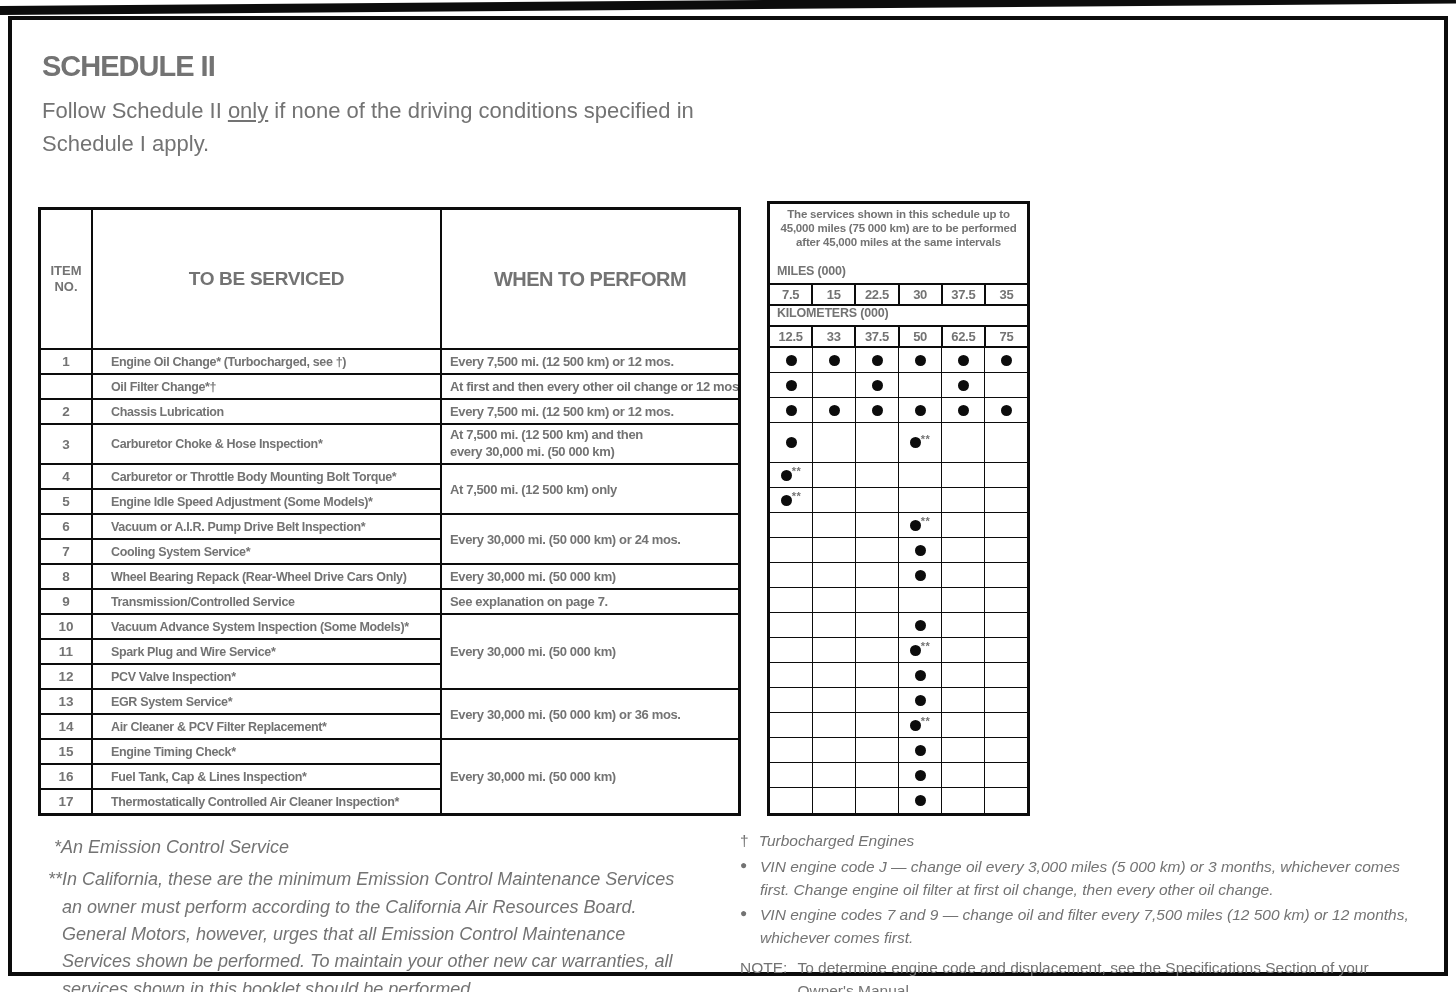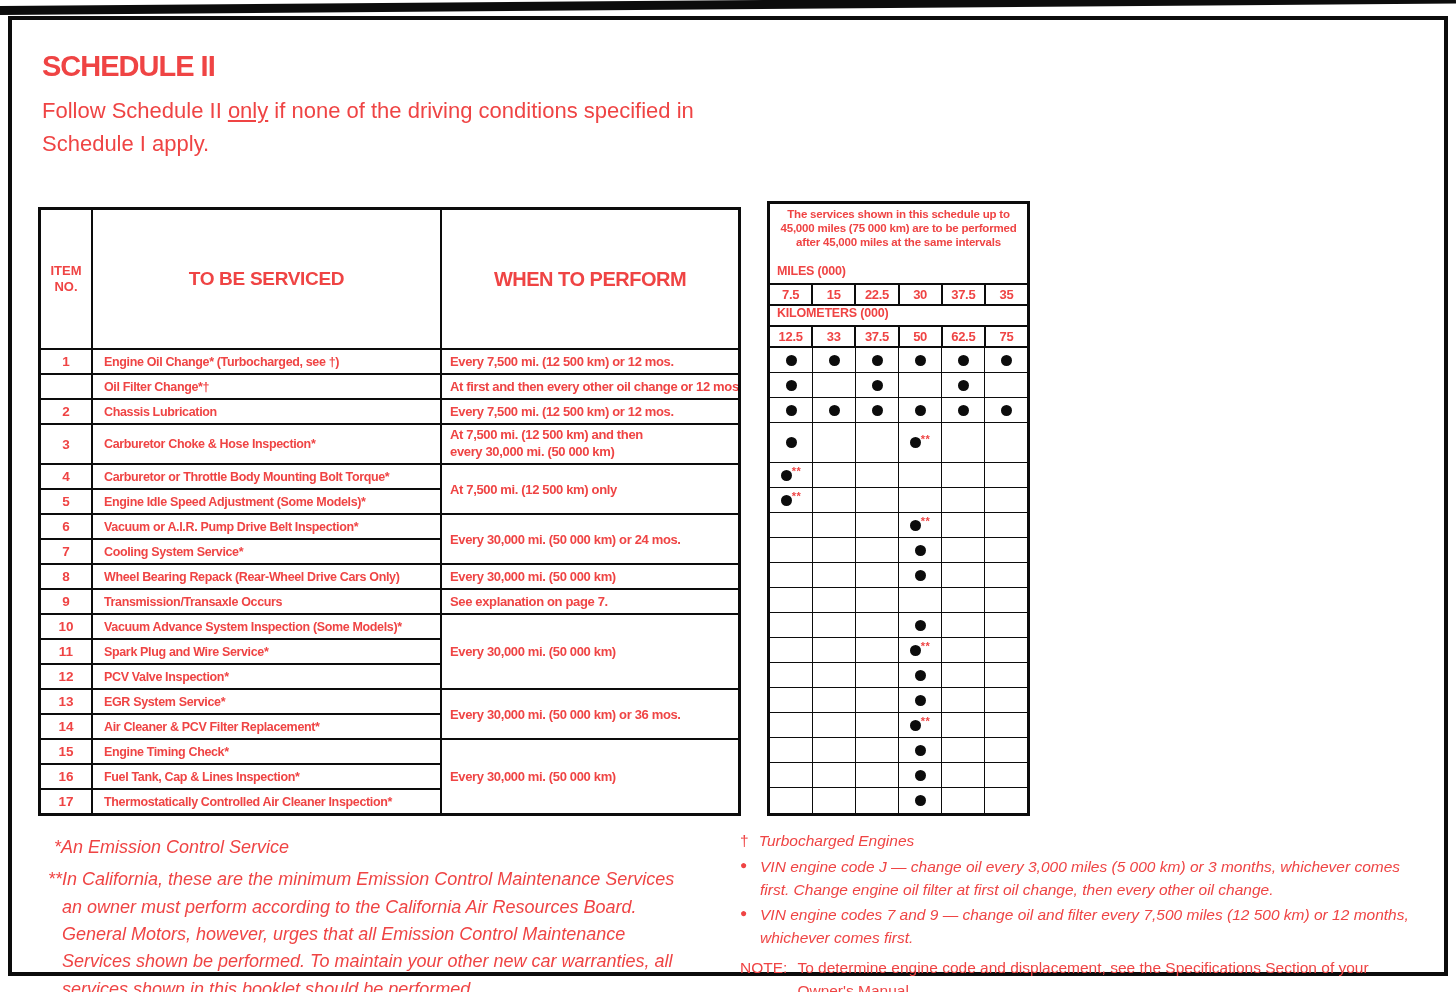--- a/index.html
+++ b/index.html
@@ -1,19 +1,19 @@
 <!DOCTYPE html>
 <html><head>
 <meta charset="utf-8">
 <style>
   * { margin:0; padding:0; box-sizing:border-box; }
   html,body { background:#e8e8e4; }
   #page {
     position:relative; width:1456px; height:992px; background:#ffffff;
-    font-family:"Liberation Sans", sans-serif; color:#ef4444; overflow:hidden;
+    font-family:"Liberation Sans", sans-serif; color:#737373; overflow:hidden;
   }
   
   #top-edge { position:absolute; left:0; top:6px; width:100%; height:9px; background:#0c0c0c; transform:rotate(-0.45deg); transform-origin:left center; }
   #frame { position:absolute; left:8px; top:16px; width:1440px; height:960px; border:4px solid #0c0c0c; }
 
   #title { position:absolute; left:42px; top:50px; font-size:29px; font-weight:800; letter-spacing:-1px; }
   #intro { position:absolute; left:42px; top:94px; width:655px; font-size:22px; line-height:1.5; }
   #intro .u { text-decoration:underline; }
 
   
@@ -24,21 +24,21 @@
   }
   .mg { border-left:2px solid #0c0c0c; border-top:2px solid #0c0c0c; display:flex; align-items:center; overflow:hidden; }
   .mg.c1 { border-left:none; }
   .mg.hdr { border-top:none; }
   .hdr-item { flex-direction:column; justify-content:center; font-weight:bold; font-size:13px; text-align:center; line-height:1.25; padding:0 6px; }
   .hdr-service { justify-content:center; font-weight:bold; font-size:19px; letter-spacing:-0.3px; }
   .hdr-when { flex-direction:column; justify-content:center; text-align:center; }
   .hdr-when .t1 { font-weight:800; font-size:20px; letter-spacing:-0.5px; }
   .hdr-when .t2 { font-weight:bold; font-size:11px; line-height:1.3; margin-top:4px; width:230px; }
   .cell-item { justify-content:center; font-weight:bold; font-size:13.5px; }
-  .cell-service { padding-left:11px; font-weight:bold; font-size:12.5px; letter-spacing:-0.35px; white-space:nowrap; }
+  .cell-service { padding-left:18px; font-weight:bold; font-size:12.5px; letter-spacing:-0.35px; white-space:nowrap; }
   .cell-when { padding-left:8px; font-weight:bold; font-size:13px; letter-spacing:-0.35px; white-space:nowrap; }
   .cell-when.wrap { white-space:normal; line-height:1.3; padding-right:60px; }
 
   
   #dot-table {
     position:absolute; left:767px; top:201px; width:263px;
     border:3px solid #0c0c0c; background:#fff;
   }
   #grid-note { height:60px; padding:4px 5px 0; font-weight:bold; font-size:11.5px; line-height:1.2; text-align:center; letter-spacing:-0.2px; }
   .grid-label { height:19px; font-weight:bold; font-size:12.5px; padding-left:7px; letter-spacing:-0.2px; }
@@ -107,21 +107,21 @@
       <div class="mg cell-service">Engine Idle Speed Adjustment (Some Models)*</div>
       <div class="mg c1 cell-item">6</div>
       <div class="mg cell-service">Vacuum or A.I.R. Pump Drive Belt Inspection*</div>
       <div class="mg cell-when" style="grid-row: span 2;">Every 30,000 mi. (50 000 km) or 24 mos.</div>
       <div class="mg c1 cell-item">7</div>
       <div class="mg cell-service">Cooling System Service*</div>
       <div class="mg c1 cell-item">8</div>
       <div class="mg cell-service">Wheel Bearing Repack (Rear-Wheel Drive Cars Only)</div>
       <div class="mg cell-when">Every 30,000 mi. (50 000 km)</div>
       <div class="mg c1 cell-item">9</div>
-      <div class="mg cell-service">Transmission/Transaxle Occurs</div>
+      <div class="mg cell-service">Transmission/Controlled Service</div>
       <div class="mg cell-when">See explanation on page 7.</div>
       <div class="mg c1 cell-item">10</div>
       <div class="mg cell-service">Vacuum Advance System Inspection (Some Models)*</div>
       <div class="mg cell-when" style="grid-row: span 3;">Every 30,000 mi. (50 000 km)</div>
       <div class="mg c1 cell-item">11</div>
       <div class="mg cell-service">Spark Plug and Wire Service*</div>
       <div class="mg c1 cell-item">12</div>
       <div class="mg cell-service">PCV Valve Inspection*</div>
       <div class="mg c1 cell-item">13</div>
       <div class="mg cell-service">EGR System Service*</div>

